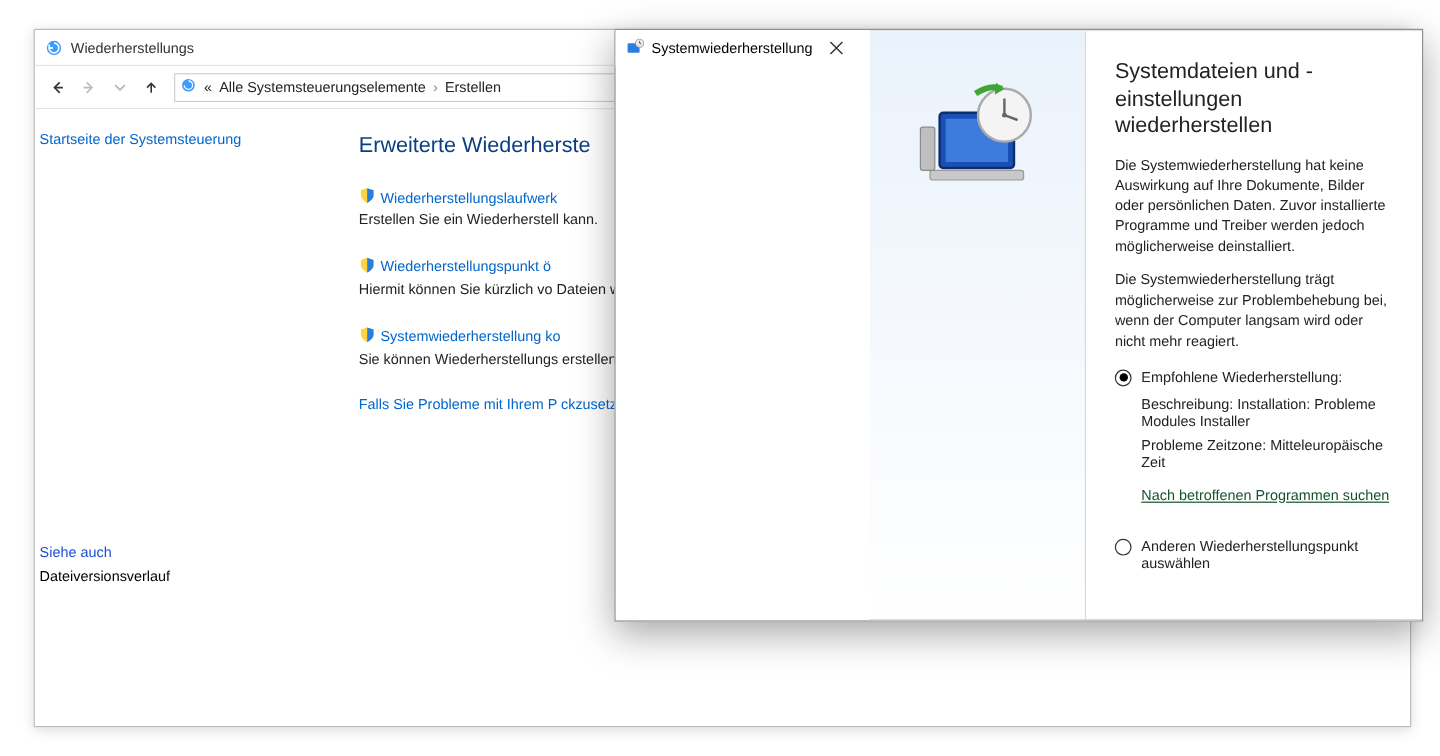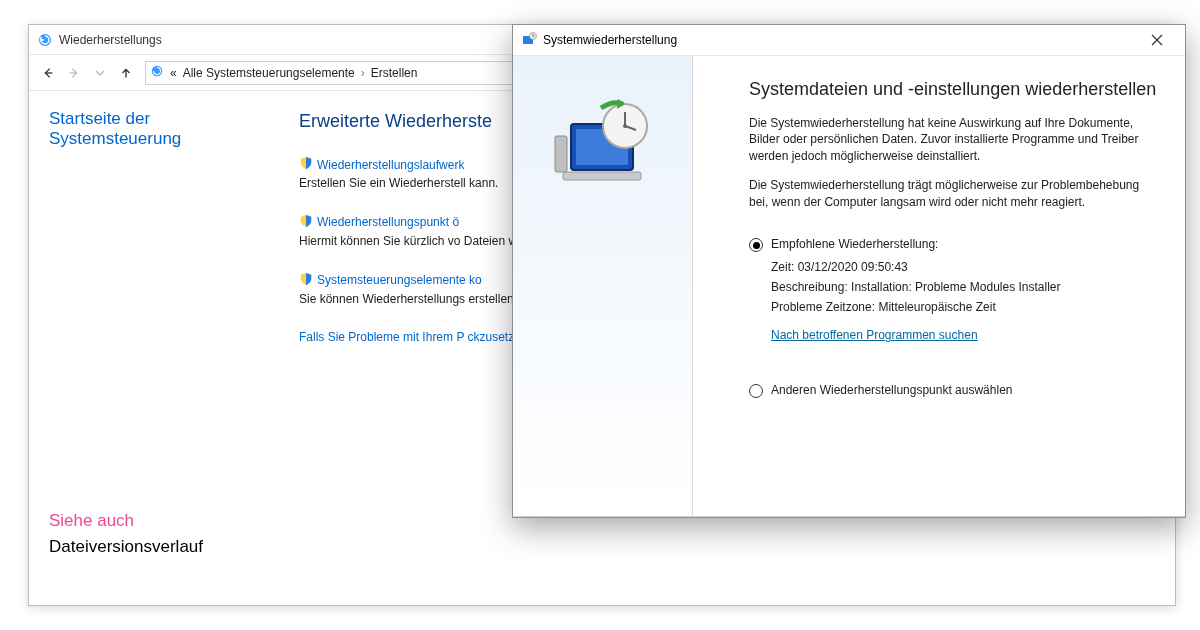--- a/index.html
+++ b/index.html
@@ -63,26 +63,26 @@
     color: #222;
     overflow: hidden;
   }
   .breadcrumb .sep { color: #888; }
   .cp-body {
     display: flex;
     height: calc(100% - 66px);
   }
   .cp-sidebar {
     width: 260px;
-    padding: 18px 20px;
-    font-size: 17px;
+    padding: 18px 4px;
+    font-size: 12px;
   }
   .cp-sidebar a.link { color: #0066cc; text-decoration: none; display: block; margin-bottom: 10px; }
   .cp-sidebar .spacer { height: 320px; }
-  .cp-sidebar .muted { color: #ec4899; margin-bottom: 6px; margin-top: 32px; }
+  .cp-sidebar .muted { color: #1d4ed8; margin-bottom: 6px; }
   .cp-main {
     flex: 1;
     padding: 20px 10px 10px 10px;
   }
   .cp-main h1 {
     font-weight: 400;
     font-size: 18px;
     color: #0a3e84;
     margin-bottom: 24px;
   }
@@ -116,21 +116,21 @@
   .sr-dialog {
     position: absolute;
     left: 512px;
     top: 24px;
     width: 674px;
     height: 494px;
     background: #fff;
     border: 1px solid #8f8f8f;
     box-shadow: 0 10px 30px rgba(0,0,0,0.35);
     display: flex;
-    flex-direction: column;
+    flex-direction: row;
   }
   .sr-titlebar {
     height: 30px;
     display: flex;
     align-items: center;
     padding: 0 8px;
     background: #fff;
   }
   .sr-titlebar .t-icon {
     width: 16px; height: 16px; margin-right: 6px;
@@ -142,21 +142,20 @@
     width: 40px; height: 26px;
     display: inline-flex; align-items: center; justify-content: center;
     color: #333;
   }
   .sr-body {
     flex: 1;
     display: flex;
     border-top: 1px solid #e5e5e5;
     border-bottom: 1px solid #d0d0d0;
     overflow: hidden;
-    gap: 32px;
   }
   .sr-side {
     width: 180px;
     background: linear-gradient(to bottom, #eaf2fb 0%, #ffffff 100%);
     border-right: 1px solid #d9d9d9;
     display: flex;
     justify-content: center;
     padding-top: 30px;
   }
   .sr-illustration {
@@ -174,21 +173,21 @@
     font-size: 18px;
     font-weight: 400;
     color: #222;
     line-height: 1.25;
     margin-bottom: 14px;
   }
   .sr-content p { line-height: 1.4; margin-bottom: 12px; }
   .sr-option {
     display: flex;
     gap: 8px;
-    margin-top: 27px;
+    margin-top: 14px;
     margin-bottom: 8px;
   }
   .radio {
     width: 14px; height: 14px;
     border: 1px solid #333;
     border-radius: 50%;
     margin-top: 1px;
     display: inline-flex;
     align-items: center;
     justify-content: center;
@@ -201,21 +200,21 @@
     border-radius: 50%;
   }
   .sr-option .opt-body { flex: 1; }
   .sr-indent {
     margin-left: 22px;
     margin-bottom: 12px;
     line-height: 1.45;
   }
   .sr-meta { margin-left: 22px; margin-bottom: 6px; }
   .sr-link {
-    color: #0369a1;
+    color: #14532d;
     text-decoration: underline;
     display: inline-block;
     margin-left: 22px;
     margin-top: 8px;
     margin-bottom: 14px;
   }
   .sr-footer {
     height: 46px;
     background: #f0f0f0;
     display: flex;
@@ -326,21 +325,21 @@
       </div>
 
       <div class="cp-item">
         <div class="title">
           <span class="shield-icon">
             <svg viewBox="0 0 16 16">
                 <path d="M8 1 L14 3 V8 C14 12 8 15 8 15 C8 15 2 12 2 8 V3 Z" fill="#ffd23f"></path>
                 <path d="M8 1 L14 3 V8 C14 12 8 15 8 15 V1 Z" fill="#2a7de1"></path>
               </svg>
           </span>
-          <a>Systemsteuerungselemente ko</a>
+          <a>Systemwiederherstellung ko</a>
         </div>
         <div class="desc">Sie können Wiederherstellungs erstellen oder löschen.</div>
       </div>
 
       <div class="cp-footer-link">Falls Sie Probleme mit Ihrem P ckzusetzen.</div>
     </div>
   </div>
 </div>
 
 <div class="sr-dialog">
@@ -384,23 +383,20 @@
       <p>Die Systemwiederherstellung hat keine Auswirkung auf Ihre Dokumente, Bilder oder persönlichen Daten. Zuvor installierte Programme und Treiber werden jedoch möglicherweise deinstalliert.</p>
       <p>Die Systemwiederherstellung trägt möglicherweise zur Problembehebung bei, wenn der Computer langsam wird oder nicht mehr reagiert.</p>
 
       <div class="sr-option">
         <span class="radio checked"></span>
         <div class="opt-body">
           <span>Empfohlene Wiederherstellung:</span>
         </div>
       </div>
       <div class="sr-meta">
-        <span>Zeit:</span> <span>03/12/2020 09:50:43</span>
-      </div>
-      <div class="sr-meta">
         <span>Beschreibung:</span> <span>Installation: Probleme Modules Installer</span>
       </div>
       <div class="sr-meta">
         <span>Probleme Zeitzone:</span> <span>Mitteleuropäische Zeit</span>
       </div>
       <a class="sr-link">Nach betroffenen Programmen suchen</a>
 
       <div class="sr-option">
         <span class="radio"></span>
         <div class="opt-body">

